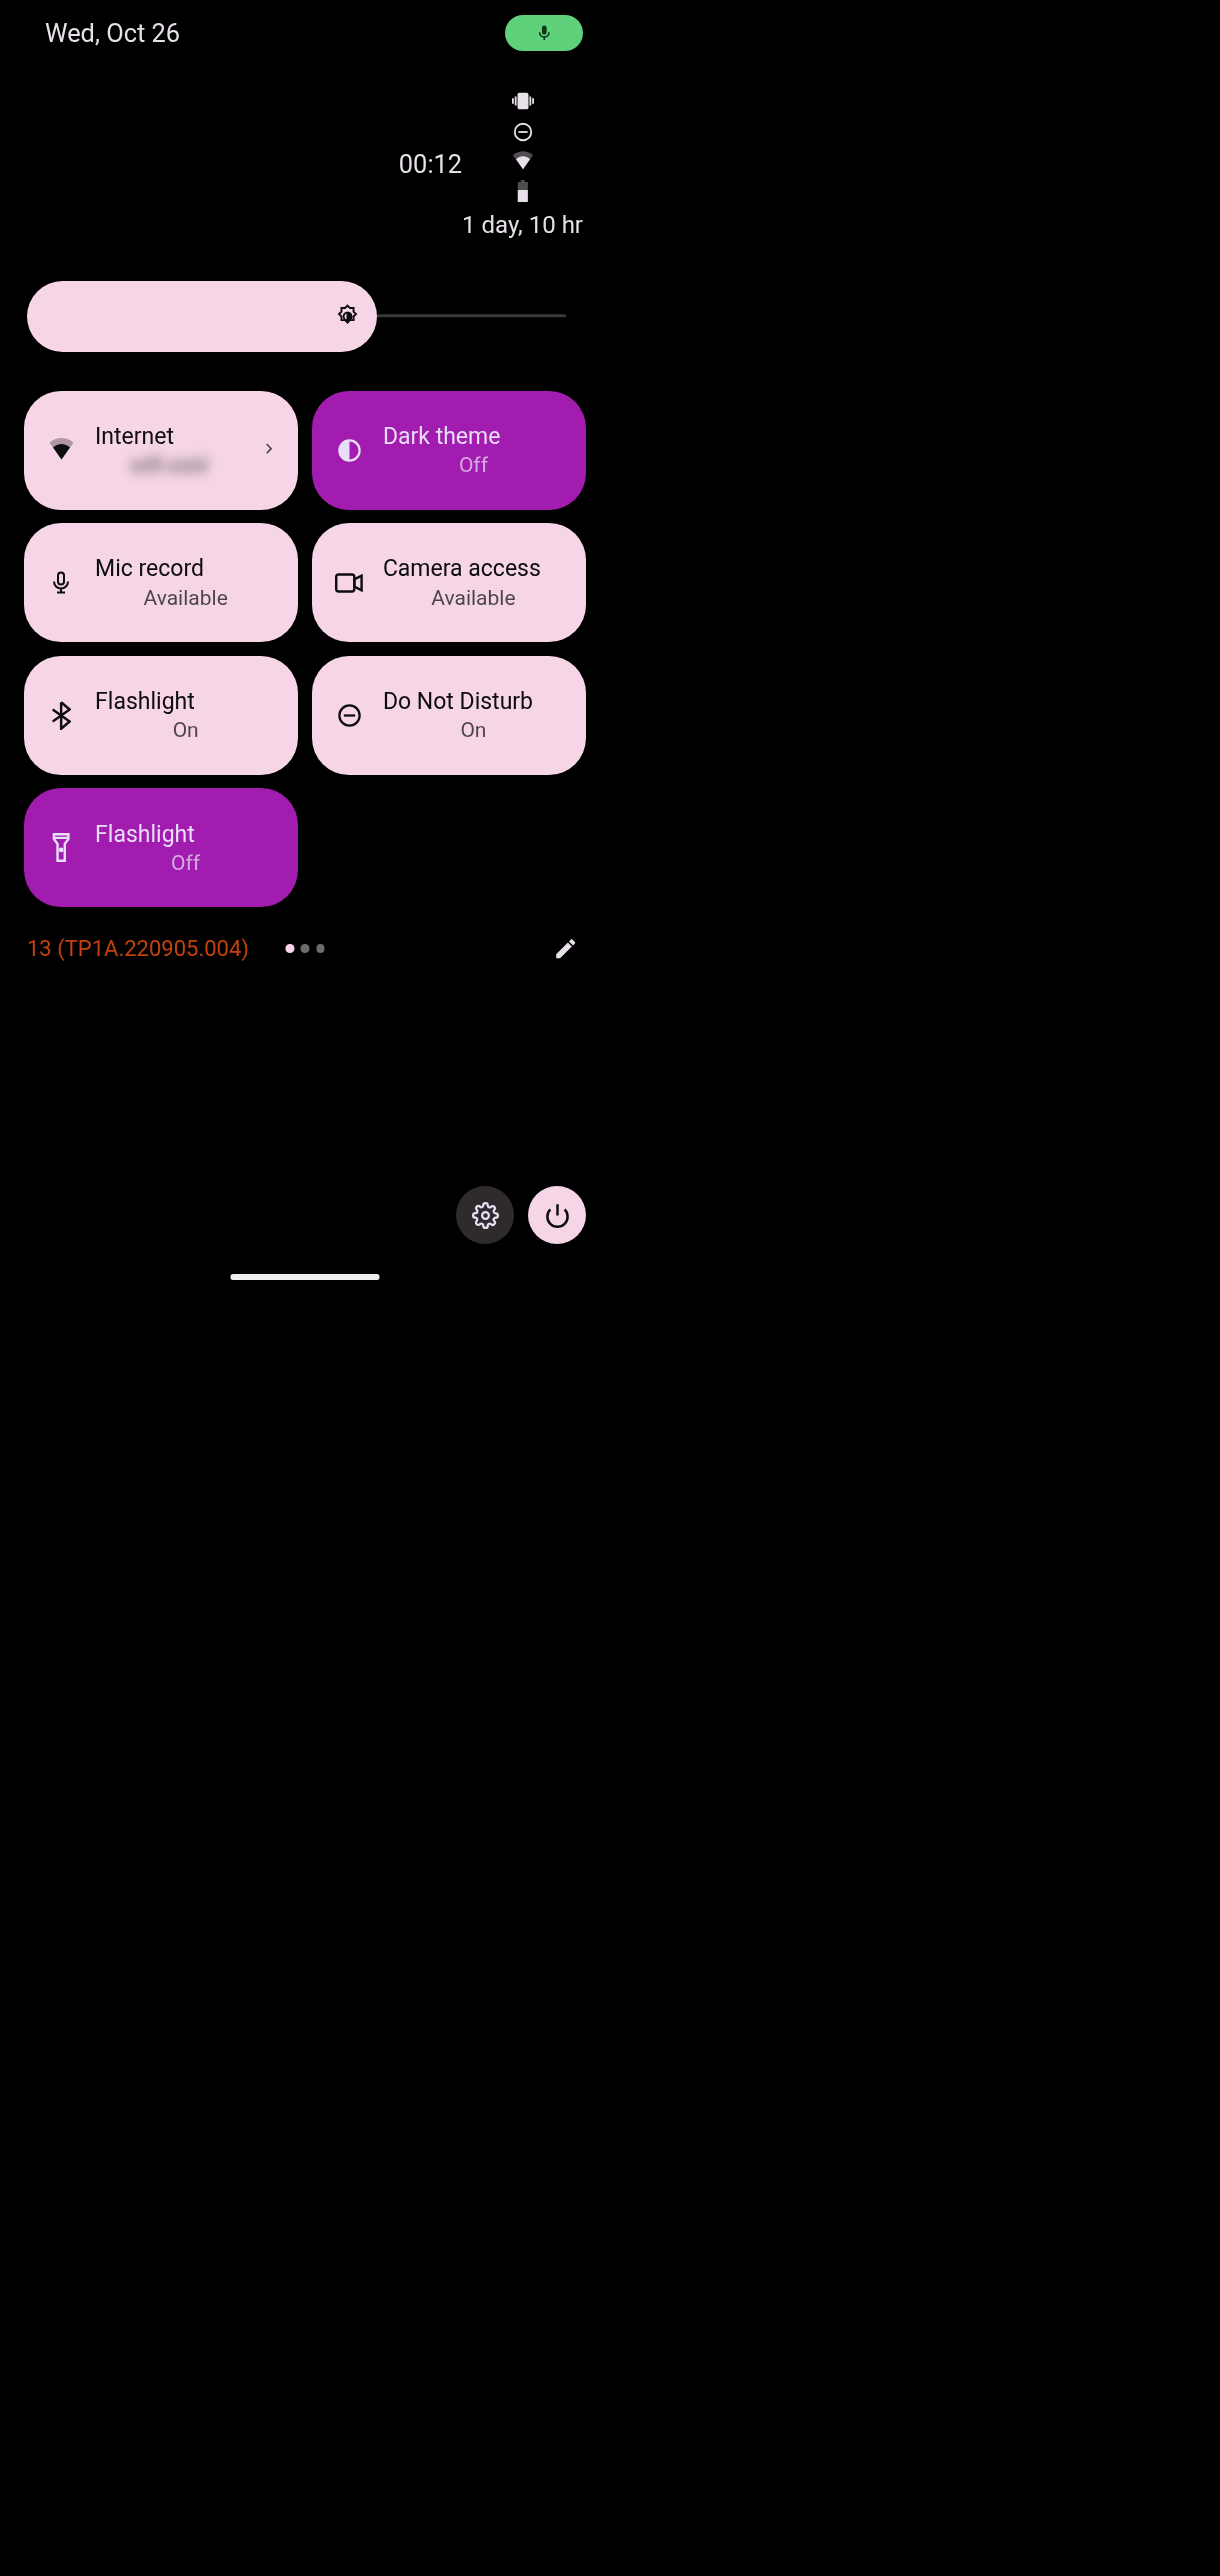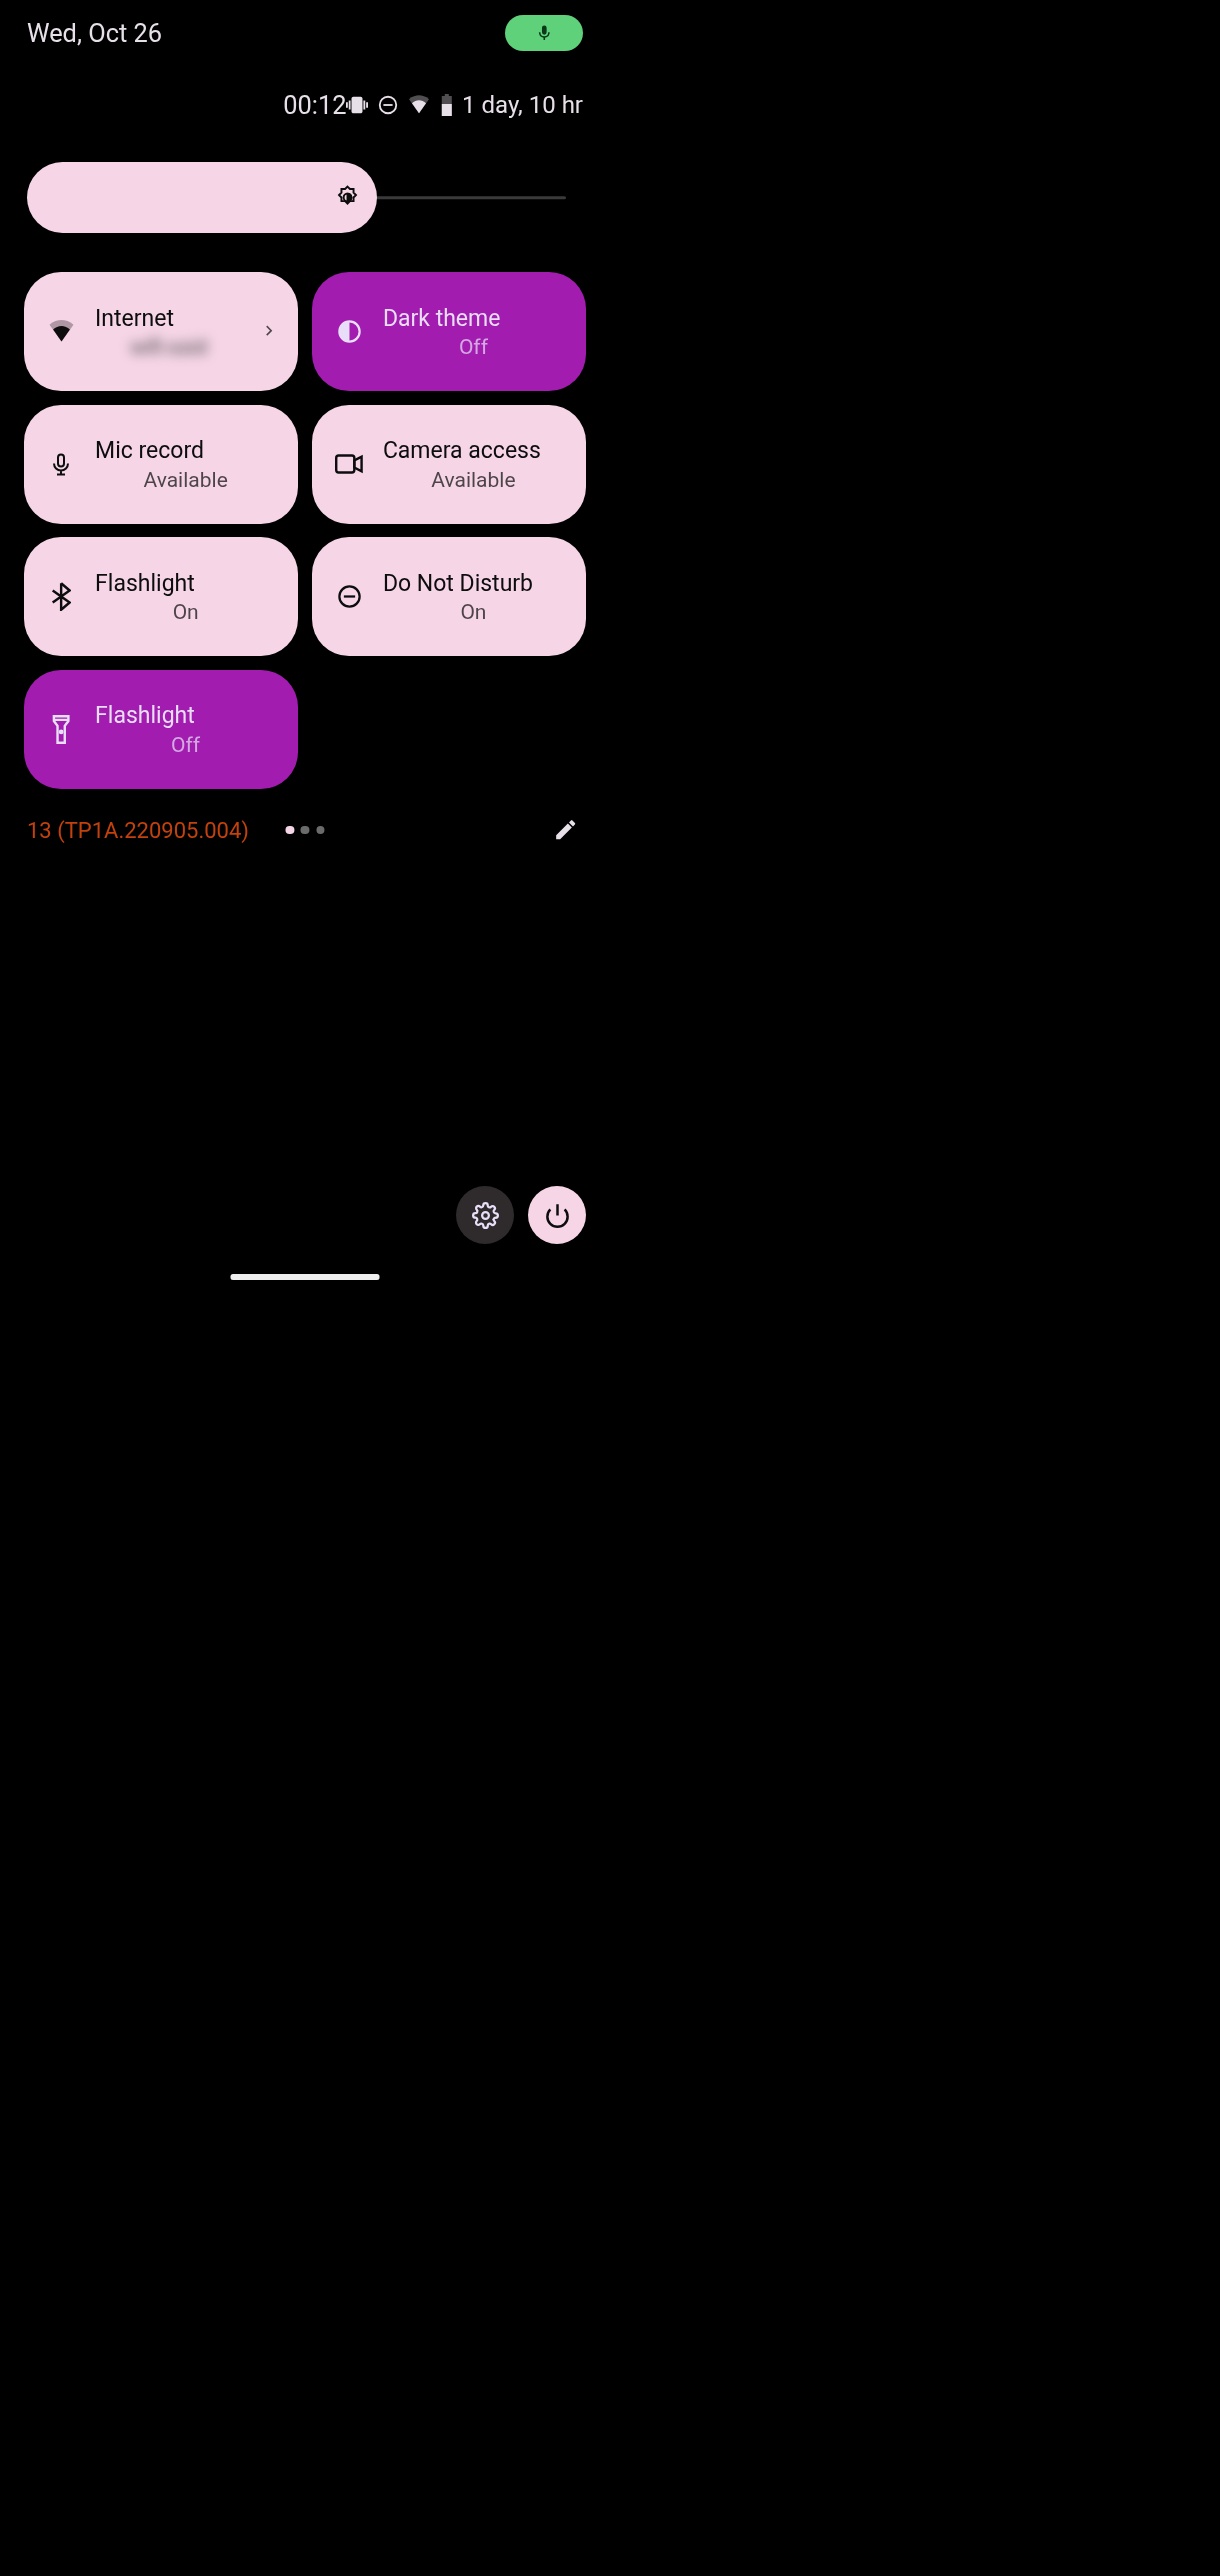--- a/index.html
+++ b/index.html
@@ -15,20 +15,21 @@
   .top-row {
     display: flex;
     align-items: center;
     justify-content: space-between;
     padding: 15.3px 27px 0 27px;
   }
   .date {
     font-size: 25.4px;
     font-weight: 400;
     color: #e8e0e9;
+    margin-left: 18px;
   }
   .mic-pill {
     background: #5fd17a;
     width: 78px;
     height: 36px;
     border-radius: 18px;
     display: flex;
     align-items: center;
     justify-content: center;
   }
@@ -42,20 +43,21 @@
     font-size: 25.4px;
     font-weight: 400;
     color: #e8e0e9;
   }
   .status-icons {
     display: flex;
     align-items: center;
     gap: 8.5px;
     font-size: 24px;
     color: #e8e0e9;
+    flex-direction: column;
   }
   .status-text {
     font-size: 24px;
     font-weight: 400;
   }
   .brightness-row {
     margin: 42px 27px 0 27px;
     position: relative;
     height: 71px;
   }

